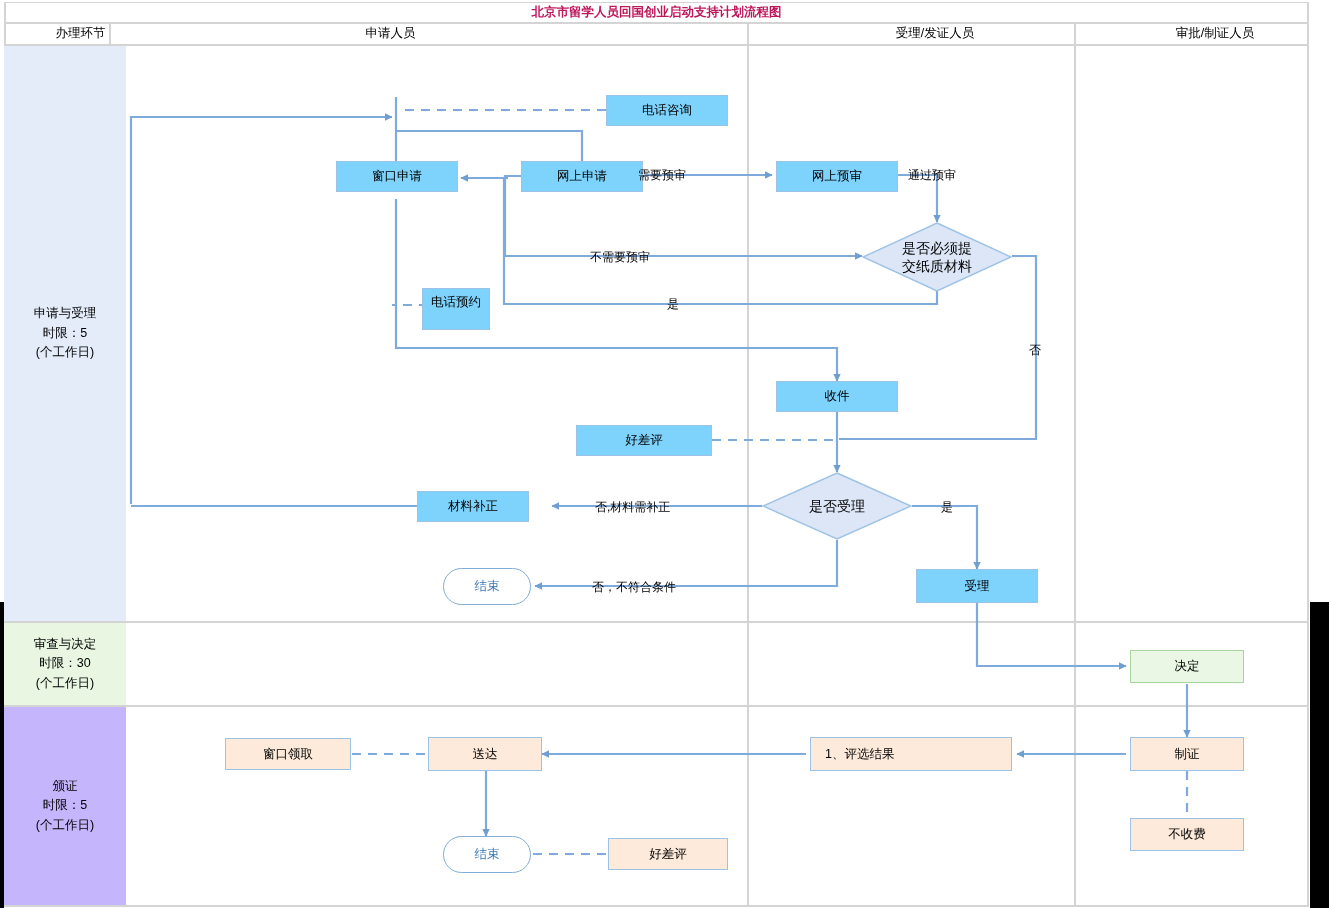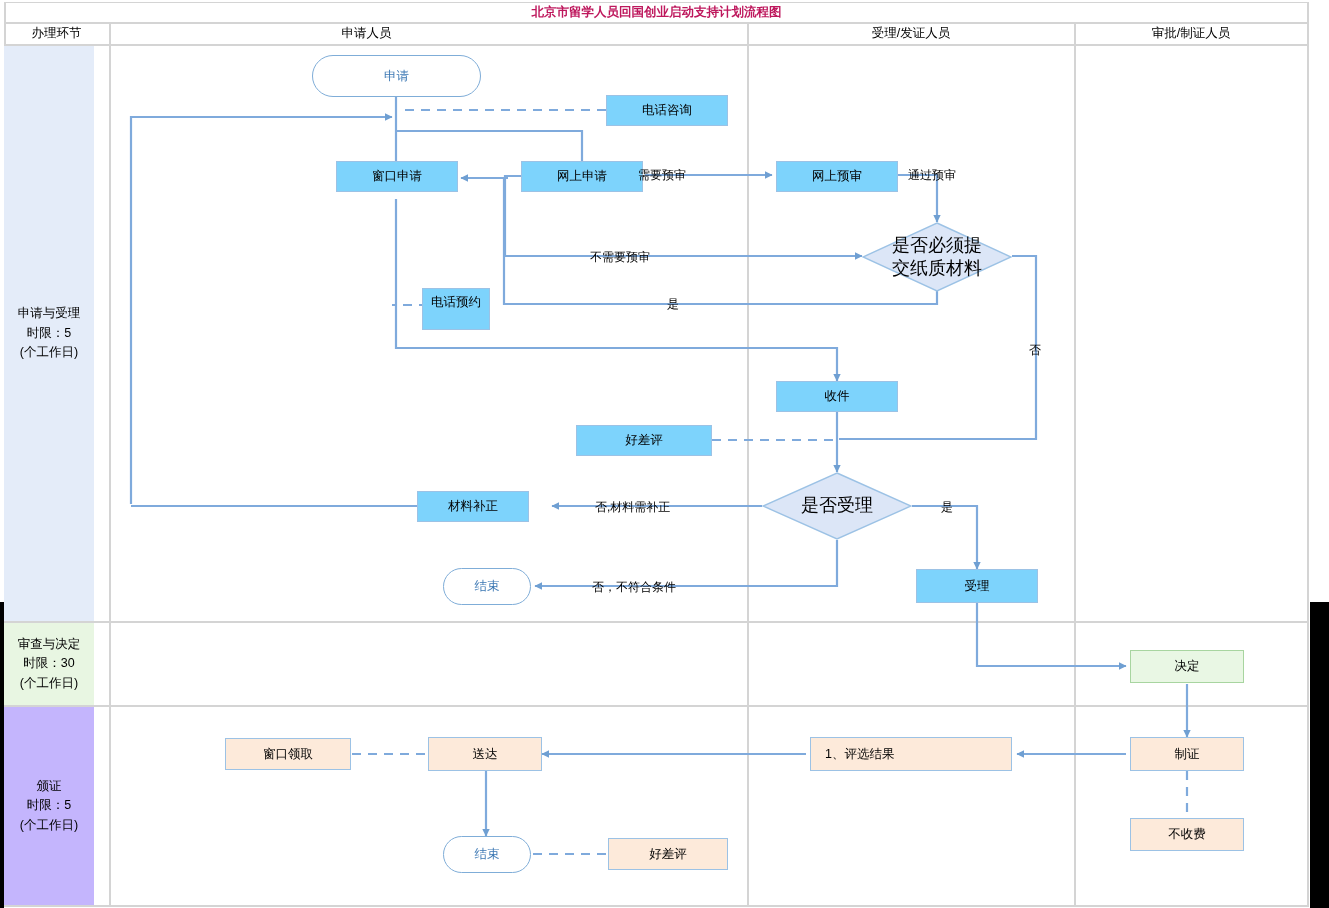--- a/index.html
+++ b/index.html
@@ -5,43 +5,43 @@
   html,body{margin:0;padding:0;background:#fff;}
   body{font-family:"Liberation Sans","DejaVu Sans",sans-serif;}
   #page{position:relative;width:1329px;height:908px;overflow:hidden;background:#fff;}
 
   
   .grid-line{position:absolute;background:#d4d4d4;}
   .title-bar{position:absolute;left:4px;top:2px;width:1305px;height:20px;
     display:flex;align-items:center;justify-content:center;
     font-size:12.5px;font-weight:bold;color:#be185d;}
   .hdr-cell{position:absolute;height:21px;display:flex;align-items:center;
-    justify-content:center;font-size:12.5px;color:#000;}
-  .stage-cell{position:absolute;left:4px;width:90px;
+    justify-content:center;font-size:12.5px;color:#000;padding-left:24px;}
+  .stage-cell{position:absolute;left:4px;width:122px;
     display:flex;flex-direction:column;align-items:center;justify-content:center;
     font-size:12.5px;color:#000;line-height:1.55;text-align:center;}
   .blackbar{position:absolute;background:#000;}
 
   
   .node{position:absolute;box-sizing:border-box;display:flex;
     align-items:center;justify-content:center;text-align:center;
     font-size:12.5px;line-height:1.35;color:#000;}
   .n-blue{background:#7dd3fc;border:1px solid #9cc2e5;}
   .n-green{background:#e9f7e4;border:1px solid #a8d5a0;}
   .n-peach{background:#fdeada;border:1px solid #9cc2e5;}
   .n-term{background:#fff;border:1.6px solid #7fadd8;border-radius:999px;
     color:#3c78b4;}
   .n-diamond{background:transparent;border:none;}
   .n-left{justify-content:flex-start;padding-left:14px;text-align:left;}
   .n-topalign{align-items:flex-start;padding-top:5px;}
 
   .diamond-svg{position:absolute;left:0;top:0;}
   .diamond-label{position:absolute;width:100%;height:100%;
     display:flex;flex-direction:column;align-items:center;justify-content:center;
-    font-size:18px;color:#000;line-height:1.3;}
+    font-size:14px;color:#000;line-height:1.3;}
 
   
   .elabel{position:absolute;font-size:12px;color:#000;white-space:nowrap;
     background:transparent;}
 
   svg.links{position:absolute;left:0;top:0;width:1329px;height:908px;
     pointer-events:none;}
 </style>
 </head>
 <body>
@@ -141,21 +141,20 @@
       <path d="M806,754 L542,754" marker-end="url(#ah)"></path>
 
       <path d="M352,754 L428,754" stroke-dasharray="9,7"></path>
 
       <path d="M486,771 L486,836" marker-end="url(#ah)"></path>
 
       <path d="M533,854 L608,854" stroke-dasharray="9,7"></path>
     </g>
   </svg>
 
-  <div class="node n-term" style="left:312px;top:55px;width:169px;height:42px;">申请</div>
 
   <div class="node n-blue" style="left:606px;top:95px;width:122px;height:31px;">电话咨询</div>
 
   <div class="node n-blue" style="left:336px;top:161px;width:122px;height:31px;">窗口申请</div>
 
   <div class="node n-blue" style="left:521px;top:161px;width:122px;height:31px;">网上申请</div>
 
   <div class="node n-blue" style="left:776px;top:161px;width:122px;height:31px;">网上预审</div>
 
   <div class="node n-blue n-topalign" style="left:422px;top:288px;width:68px;height:42px;">电话预约</div>

